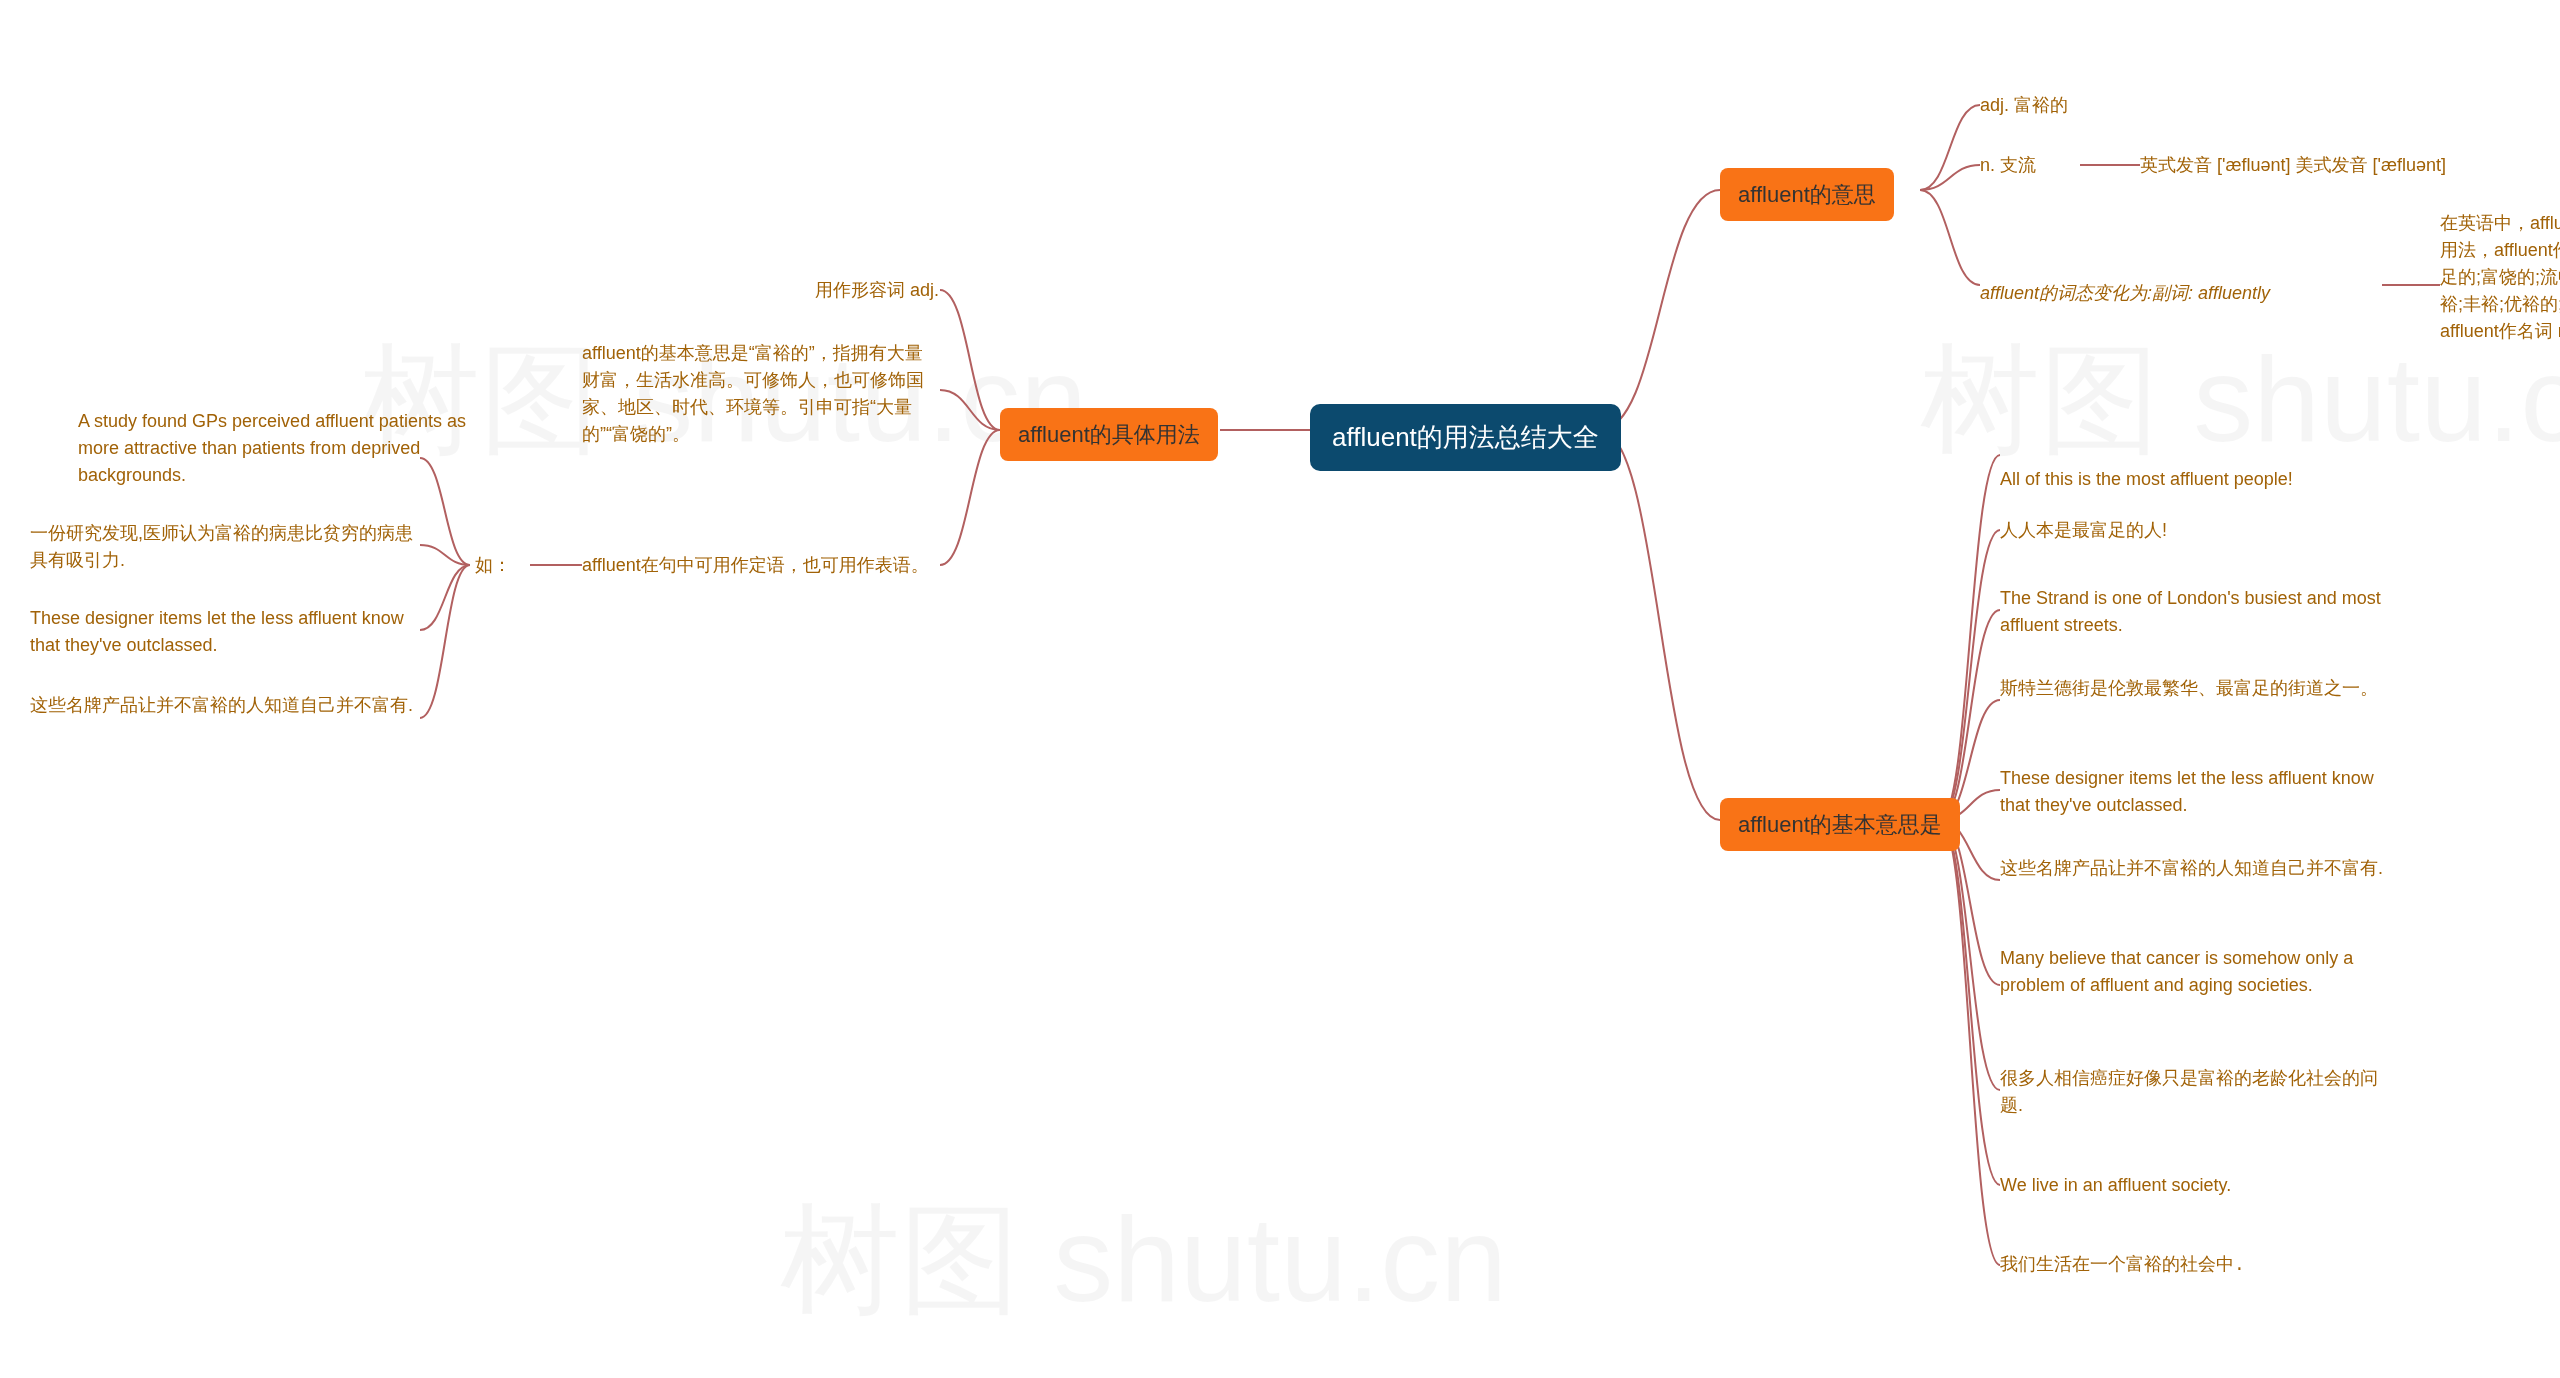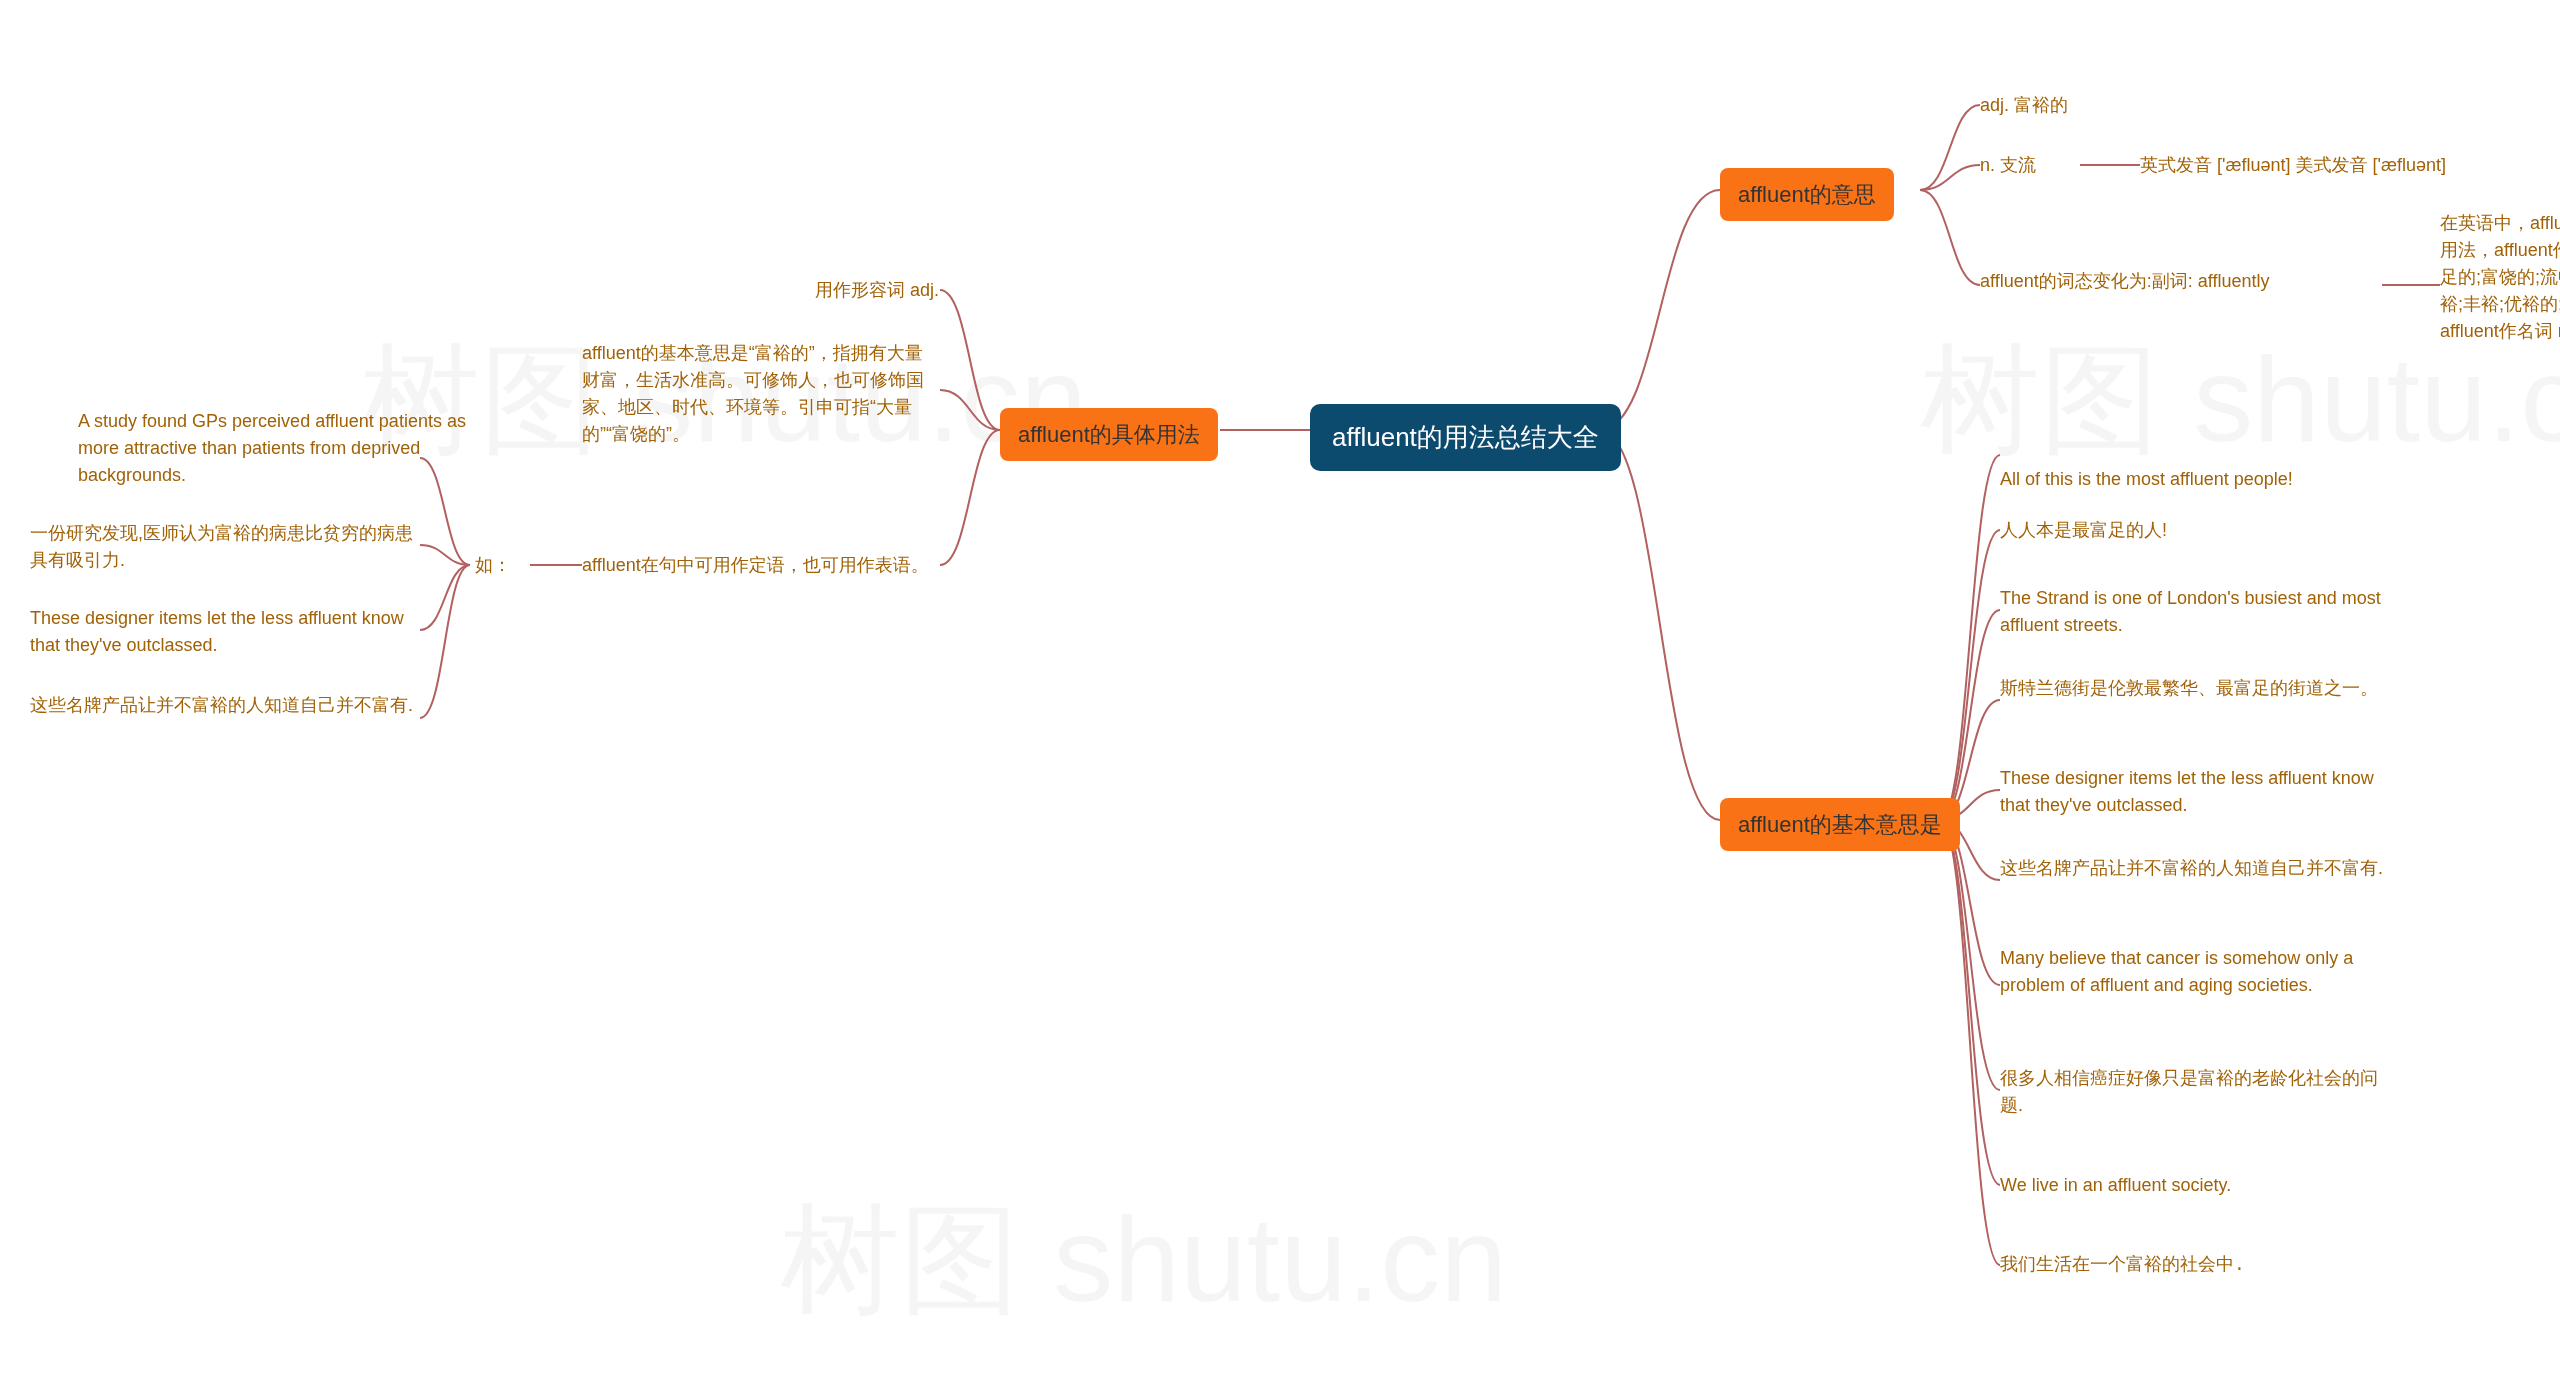--- a/index.html
+++ b/index.html
@@ -114,21 +114,21 @@
 <div class="node root" style="left:1010px; top:404px;">
   <span>affluent的用法总结大全</span>
 </div>
 
 <div class="node branch" style="left:1420px; top:168px;">
   <span>affluent的意思</span>
 </div>
 <div class="node leaf" style="left:1680px; top:92px;">adj. 富裕的</div>
 <div class="node leaf" style="left:1680px; top:152px;text-align:right;">n. 支流</div>
 <div class="node leaf" style="left:1840px; top:152px;">英式发音 ['æfluənt] 美式发音 ['æfluənt]</div>
-<div class="node leaf" style="left:1680px; top:268px;">affluent的词态变化为:副词: affluently</div>
+<div class="node leaf" style="left:1680px; top:280px;font-style:italic;">affluent的词态变化为:副词: affluently</div>
 <div class="node leaf wide" style="left:2140px; top:210px;">在英语中，affluent不仅具有上述意思，还有更详尽的用法，affluent作形容词 adj. 时具有富裕的;丰富的;富足的;富饶的;流畅的;流入的;畅流的;滔滔的;富;富足;富裕;丰裕;优裕的;有钱;有钱人汇流的;繁荣的等意思，affluent作名词 n. 时具有支流;富裕的人;汇流等意思，</div>
 
 <div class="node branch" style="left:1420px; top:798px;">
   <span>affluent的基本意思是</span>
 </div>
 <div class="node leaf" style="left:1700px; top:466px;">All of this is the most affluent people!</div>
 <div class="node leaf" style="left:1700px; top:517px;">人人本是最富足的人!</div>
 <div class="node leaf" style="left:1700px; top:585px;">The Strand is one of London's busiest and most affluent streets.</div>
 <div class="node leaf" style="left:1700px; top:675px;">斯特兰德街是伦敦最繁华、最富足的街道之一。</div>
 <div class="node leaf" style="left:1700px; top:765px;">These designer items let the less affluent know that they've outclassed.</div>

